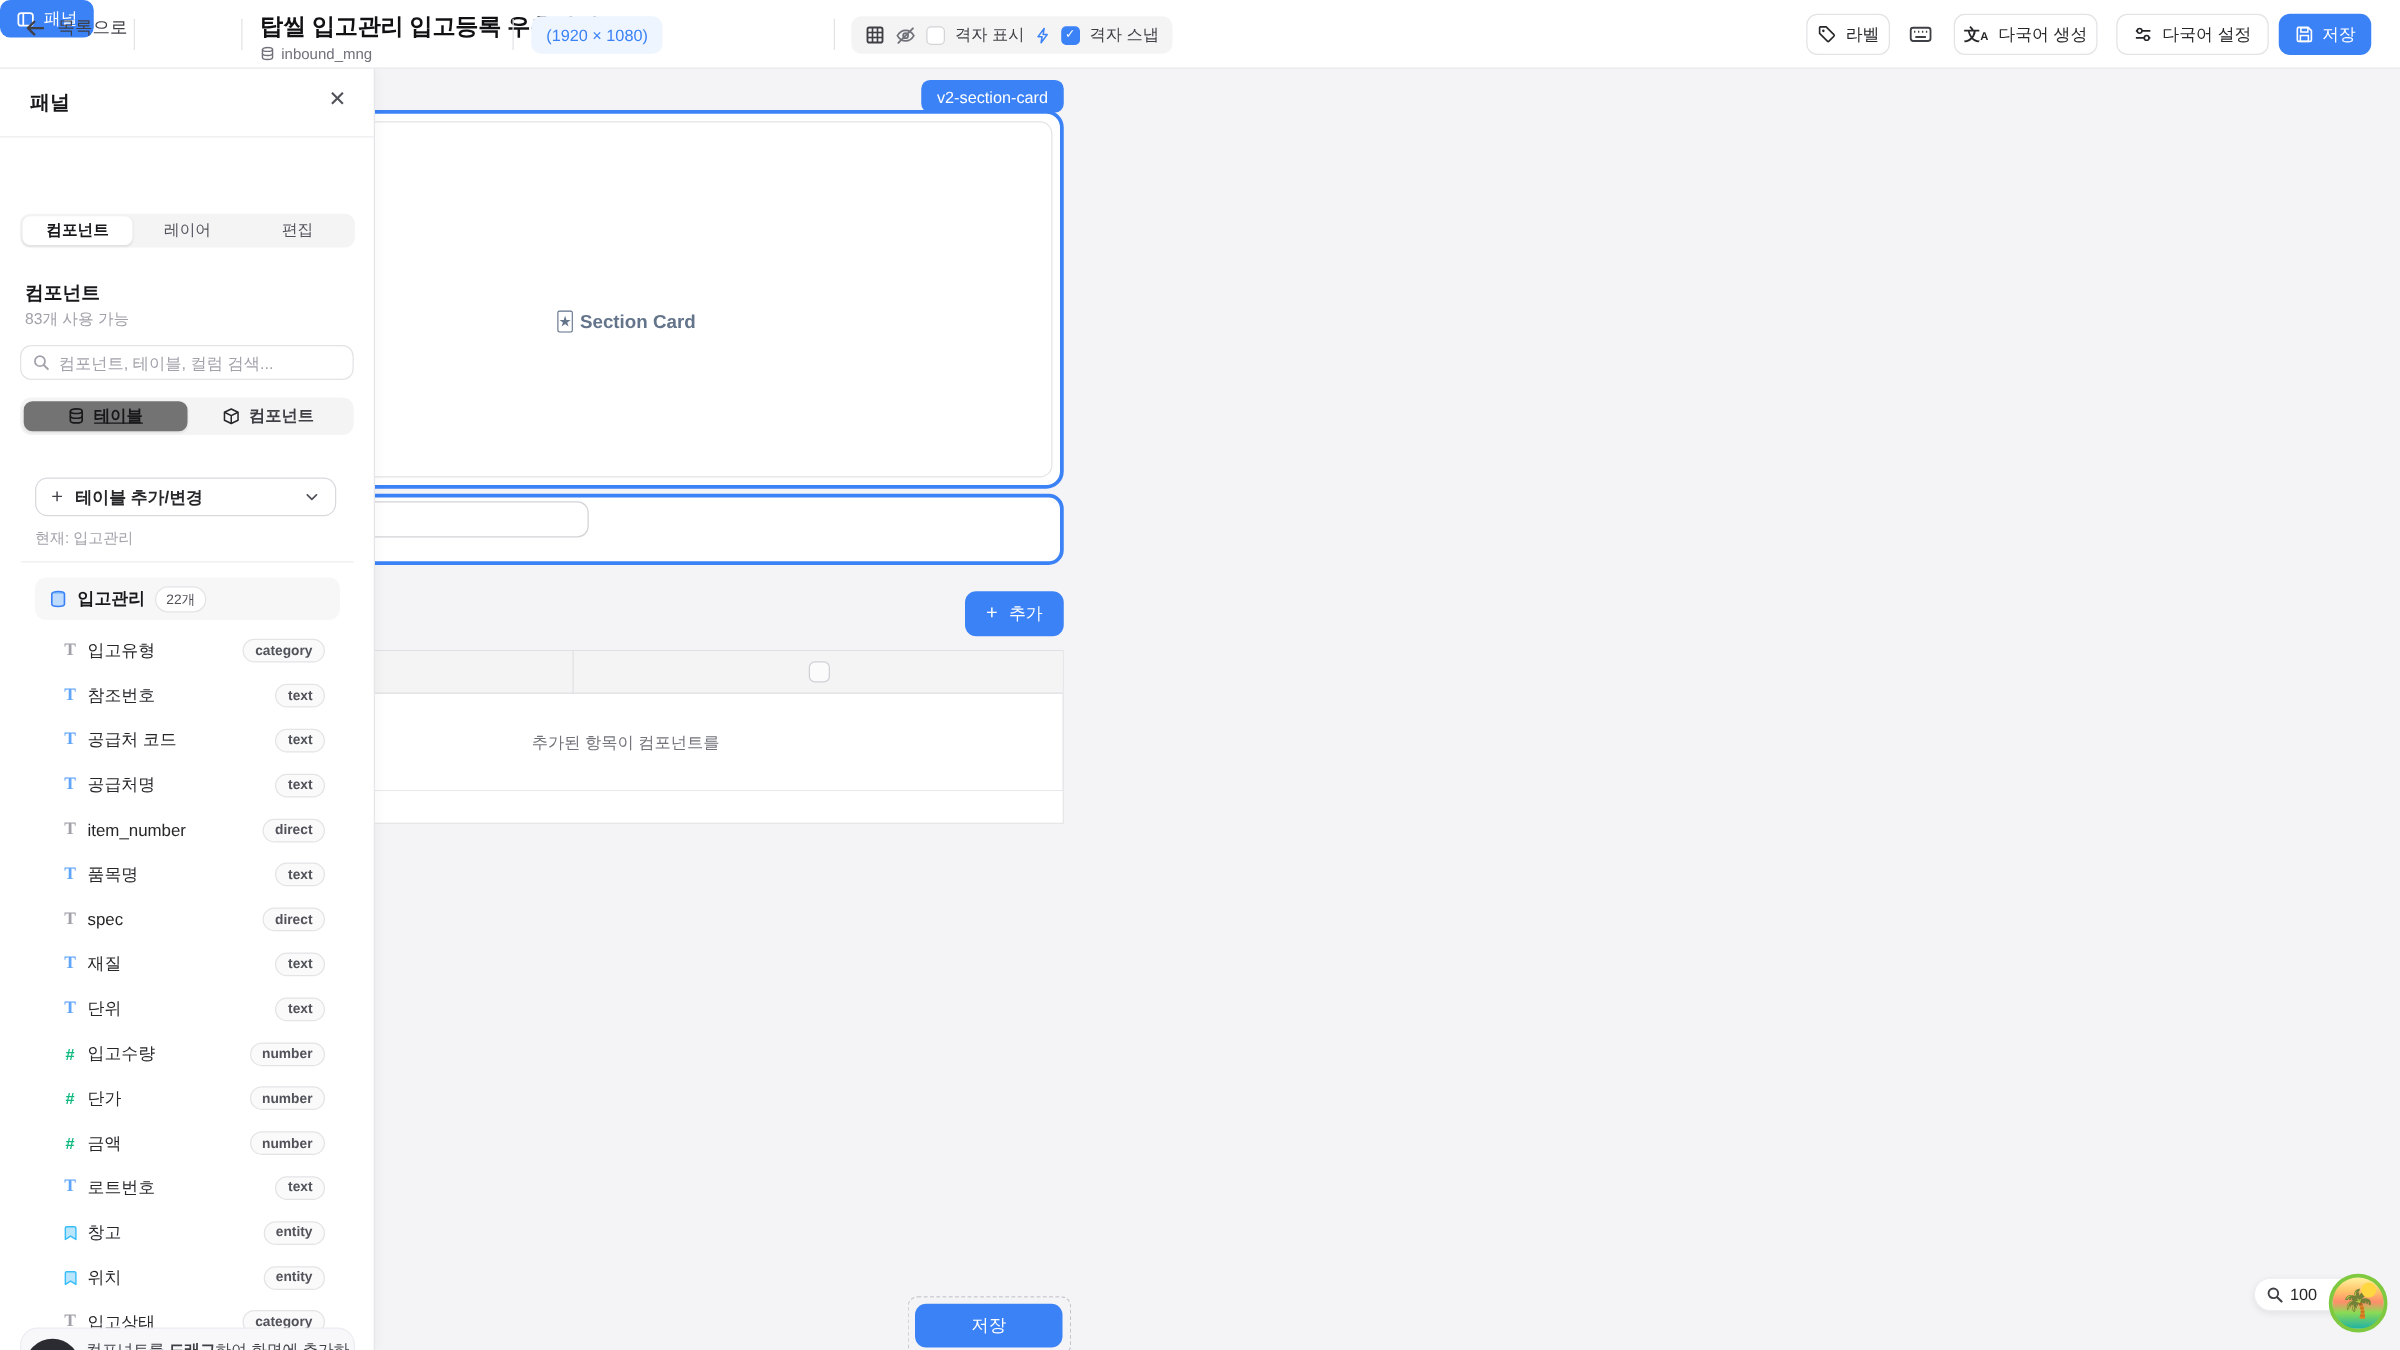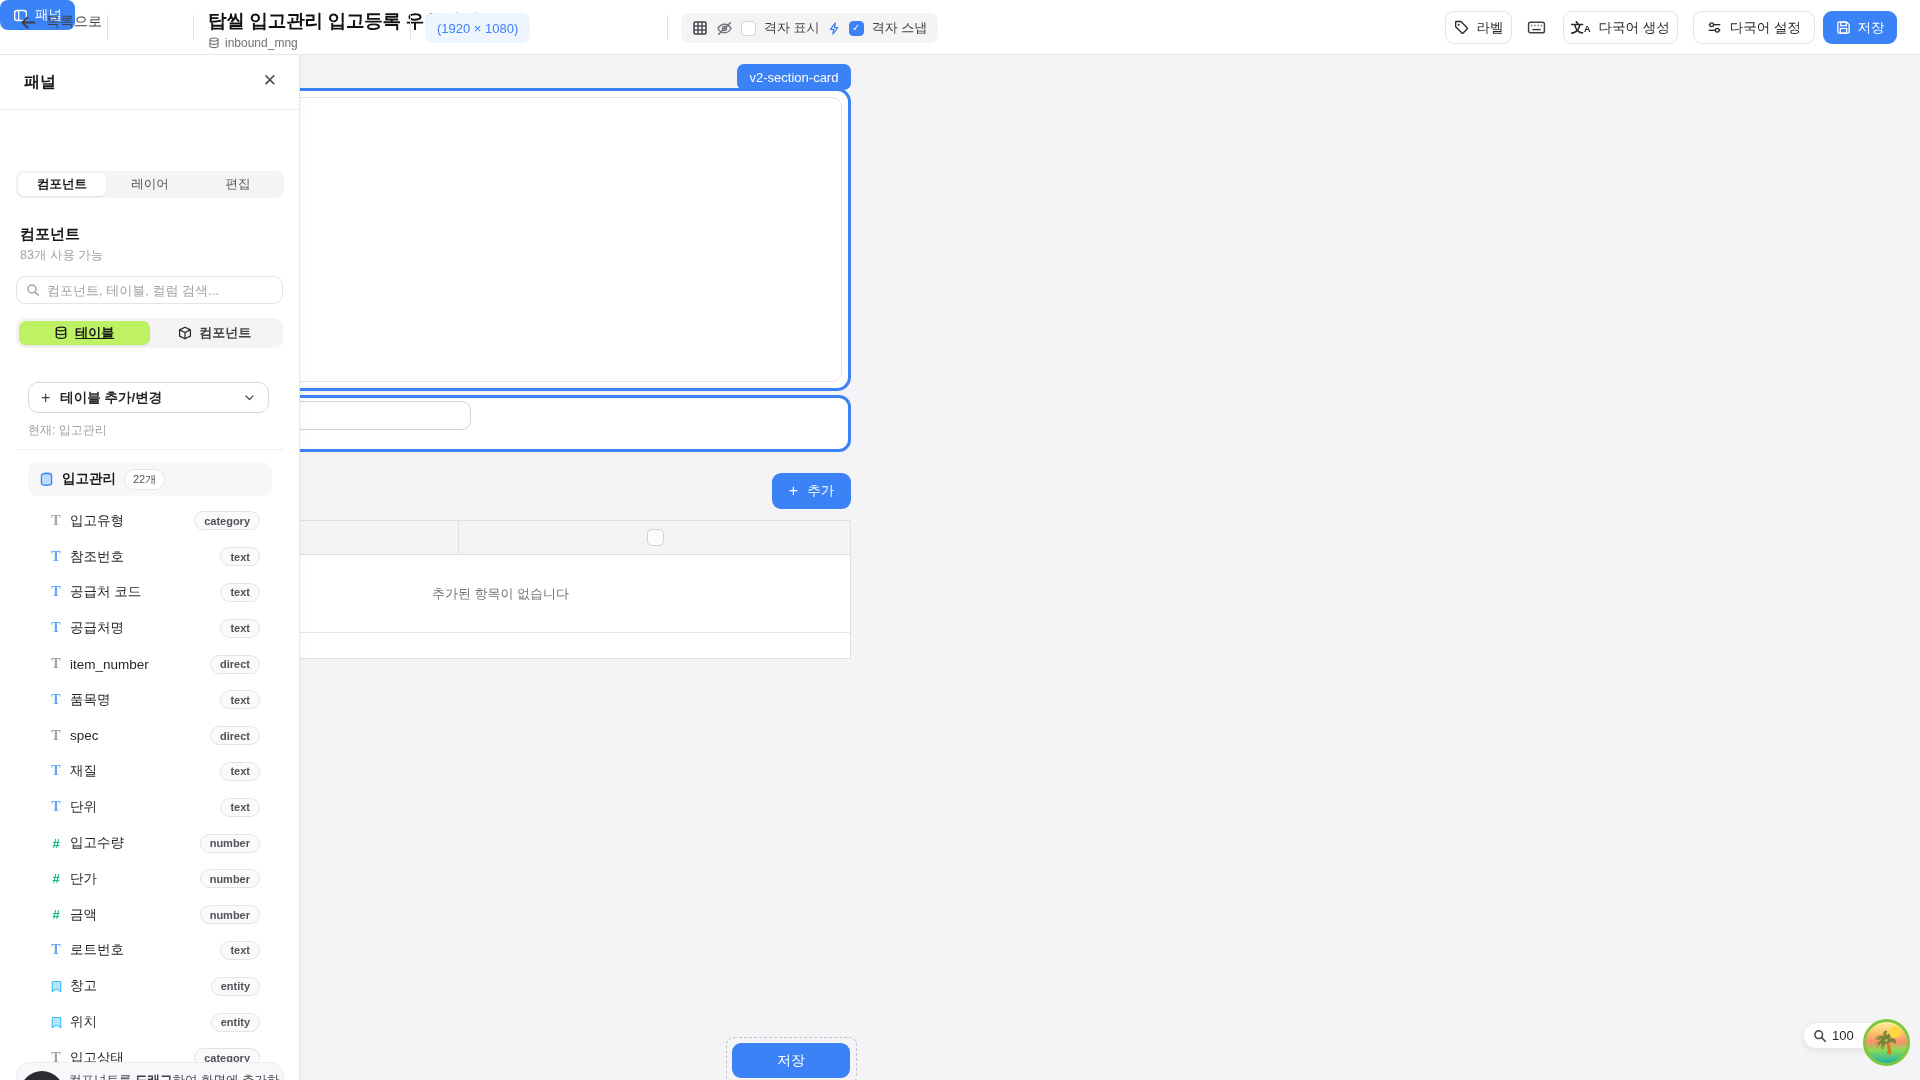--- a/index.html
+++ b/index.html
@@ -51,21 +51,21 @@
   #comp-count { position:absolute; left:20px; top:192px; font-size:12.5px; color:#a1a1aa; }
   #search-box { position:absolute; left:16px; top:221px; width:267px; height:28px; border:1px solid #e4e4e7;
                 border-radius:9px; display:flex; align-items:center; padding:0 9px; gap:7px; background:#fff; }
   #search-box input { border:none; outline:none; flex:1; font-size:13px; color:#3f3f46;
                       font-family:inherit; background:transparent; }
   #search-box input::placeholder { color:#a1a1aa; }
   #mode-toggle { position:absolute; left:16px; top:263px; width:267px; height:30px; background:#f4f4f5;
                  border-radius:9px; display:flex; padding:3px; }
   .mseg { flex:1; display:flex; align-items:center; justify-content:center; gap:7px; font-size:13px;
           font-weight:bold; color:#3f3f46; border-radius:7px; cursor:pointer; }
-  .mseg.active { background:#bef264; box-shadow:0 1px 2px rgba(0,0,0,0.08); color:#18181b;text-decoration:underline; }
+  .mseg.active { background:#737373; box-shadow:0 1px 2px rgba(0,0,0,0.08); color:#18181b;text-decoration:underline; }
   #add-table-btn { position:absolute; left:28px; top:327px; width:241px; height:31px; background:#fff;
                    border:1px solid #d9d9de; border-radius:10px; display:flex; align-items:center;
                    padding:0 12px; gap:10px; font-size:13.5px; font-weight:bold; color:#27272a; }
   #add-table-btn .spacer { flex:1; }
   #current-table { position:absolute; left:28px; top:367px; font-size:12px; color:#a1a1aa; }
   #panel-divider { position:absolute; left:17px; top:394px; width:266px; height:1px; background:#ededf0; }
   #table-item { position:absolute; left:28px; top:407px; width:244px; height:34px; background:#f7f7f8;
                 border-radius:9px; display:flex; align-items:center; padding:0 11px; gap:8px; cursor:pointer; }
   #table-item .tname { font-size:13.5px; font-weight:bold; color:#18181b; }
   #table-count-badge { border:1px solid #e4e4e7; background:#fff; border-radius:999px; padding:2px 8px;
@@ -136,39 +136,43 @@
 <body>
 
 <div id="stage">
 
   <div id="canvas">
     <div id="sel-label">v2-section-card</div>
 
     <div id="section-card">
       <div id="dropzone">
         <div id="dz-content">
+          <div id="dz-title">
+            <span>🃏</span>
+            <span>Section Card</span>
+          </div>
         </div>
       </div>
     </div>
 
     <div id="sub-card">
       <div id="sub-input"></div>
     </div>
 
     <button id="add-btn">
       <span class="plus">+</span>
       <span>추가</span>
     </button>
 
     <div id="items-table">
       <div id="items-head">
         <div id="col-div"></div>
         <div id="head-cbx"></div>
       </div>
-      <div id="items-empty">추가된 항목이 없습니다</div>
+      <div id="items-empty">추가된 항목이 컴포넌트를</div>
       <div id="items-footer"></div>
     </div>
 
     <div id="save-outline"></div>
     <button id="save-bottom">저장</button>
 
     <div id="zoom-pill">
       <svg width="14" height="14" viewBox="0 0 16 16">
         <circle cx="6.5" cy="6.5" r="4.4" fill="none" stroke="#3f3f46" stroke-width="1.7"></circle>
         <line x1="10" y1="10" x2="14" y2="14" stroke="#3f3f46" stroke-width="1.9" stroke-linecap="round"></line>

